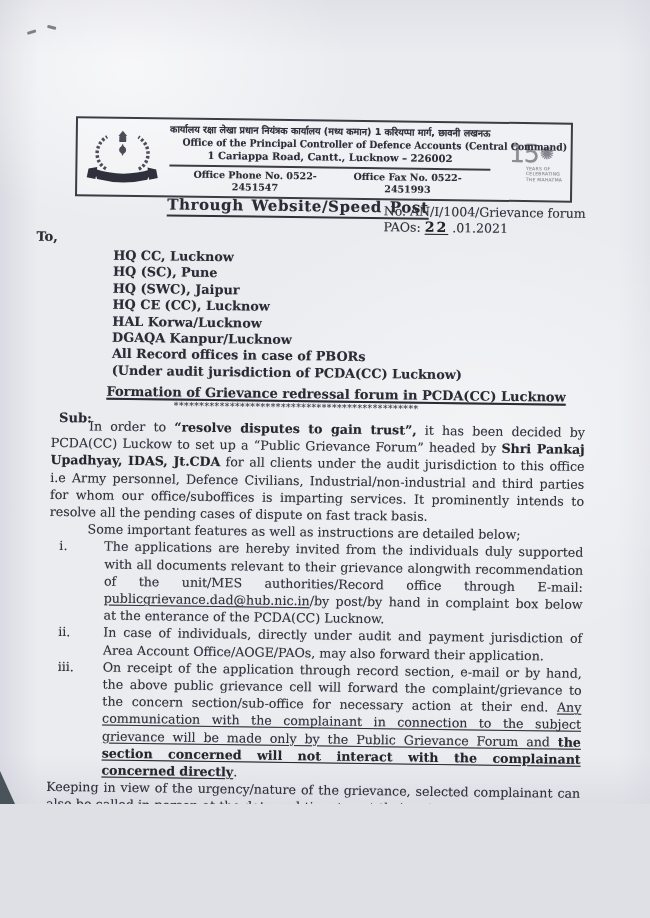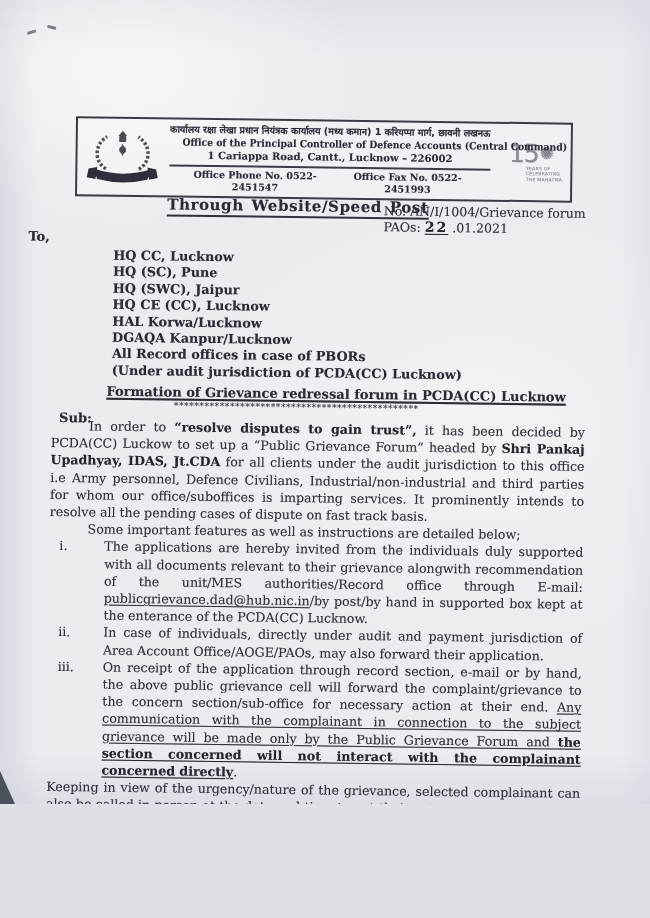--- a/index.html
+++ b/index.html
@@ -49,21 +49,21 @@
   
   .heading-wrap { position: absolute; left: 99px; top: 193px; width: 400px; text-align: center; }
   .heading-text {
     display: inline-block; font-weight: bold; font-size: 15px; letter-spacing: .6px; word-spacing: 2px;
     border-bottom: 2px solid #31313c; padding-bottom: 1px; color: #2b2b35;
   }
   .refblock { position: absolute; left: 385px; top: 199px; font-size: 12.5px; line-height: 15.5px; }
   .refblock .day { font-weight: bold; font-size: 14px; letter-spacing: 2px; text-decoration: underline; text-underline-offset: 2px; color: #23232c; }
 
   
-  .to { position: absolute; left: 30px; top: 229px; font-weight: bold; font-size: 13px; color: #2b2b35; }
+  .to { position: absolute; left: 38px; top: 229px; font-weight: bold; font-size: 13px; color: #2b2b35; }
   .addr { position: absolute; left: 115px; top: 247px; font-weight: bold; font-size: 12.8px; line-height: 16.4px; color: #2b2b35; }
 
   
   .subj { position: absolute; left: 63px; top: 383px; display: flex; font-weight: bold; font-size: 13px; color: #2b2b35; }
   .subj .label { flex: 0 0 47px; margin-top: 27px; }
   .subj .text  { text-decoration: underline; text-underline-offset: 2px; text-decoration-thickness: 1.5px; }
   .stars { position: absolute; left: 150px; top: 399px; width: 300px; text-align: center;
            font-size: 9px; letter-spacing: .6px; color: #3a3a45; }
 
   
@@ -168,21 +168,21 @@
       <span class="label">Sub:</span>
       <span class="text">Formation of Grievance redressal forum in PCDA(CC) Lucknow</span>
     </div>
     <div class="stars">************************************************</div>
 
     <div class="bodytext">
       <p class="indent"><span>In order to </span><span class="seg-b">“resolve disputes to gain trust”,</span><span> it has been decided by PCDA(CC) Luckow to set up a “Public Grievance Forum” headed by </span><span class="seg-b">Shri Pankaj Upadhyay, IDAS, Jt.CDA</span><span> for all clients under the audit jurisdiction to this office i.e Army personnel, Defence Civilians, Industrial/non-industrial and third parties for whom our office/suboffices is imparting services. It prominently intends to resolve all the pending cases of dispute on fast track basis.</span></p>
       <p class="indent">Some important features as well as instructions are detailed below;</p>
       <div class="item">
         <span class="num">i.</span>
-        <span class="itxt"><span>The applications are hereby invited from the individuals duly supported with all documents relevant to their grievance alongwith recommendation of the unit/MES authorities/Record office through E-mail: </span><span class="seg-u">publicgrievance.dad@hub.nic.in</span><span>/by post/by hand in supported box kept at the enterance of the PCDA(CC) Lucknow.</span></span>
+        <span class="itxt"><span>The applications are hereby invited from the individuals duly supported with all documents relevant to their grievance alongwith recommendation of the unit/MES authorities/Record office through E-mail: </span><span class="seg-u">publicgrievance.dad@hub.nic.in</span><span>/by post/by hand in complaint box below at the enterance of the PCDA(CC) Lucknow.</span></span>
       </div>
       <div class="item">
         <span class="num">ii.</span>
         <span class="itxt"><span>In case of individuals, directly under audit and payment jurisdiction of Area Account Office/AOGE/PAOs, may also forward their application.</span></span>
       </div>
       <div class="item">
         <span class="num">iii.</span>
         <span class="itxt"><span>On receipt of the application through record section, e-mail or by hand, the above public grievance cell will forward the complaint/grievance to the concern section/sub-office for necessary action at their end. </span><span class="seg-u">Any communication with the complainant in connection to the subject grievance will be made only by the Public Grievance Forum and </span><span class="seg-b seg-u">the section concerned will not interact with the complainant concerned directly</span><span>.</span></span>
       </div>
       <div class="item">

